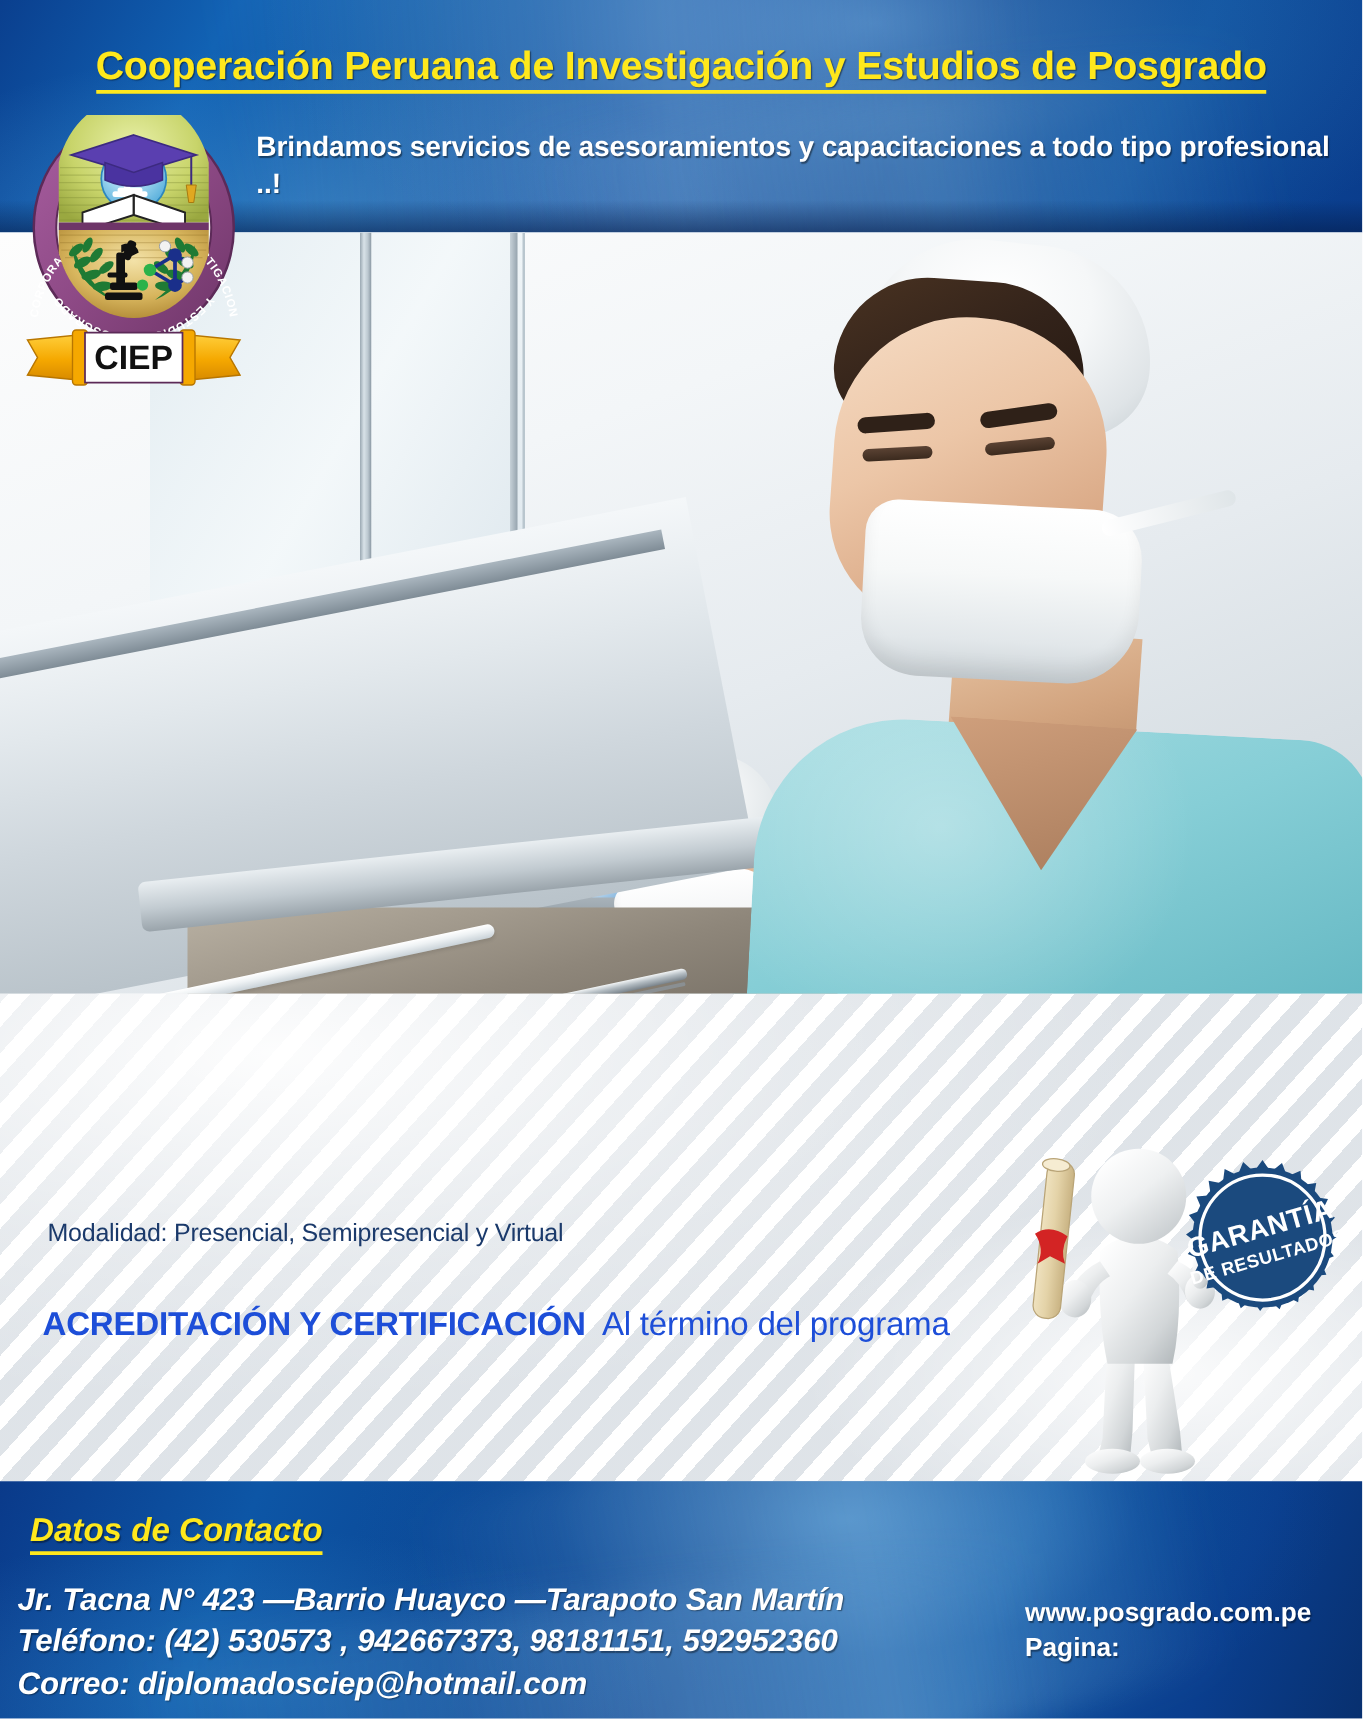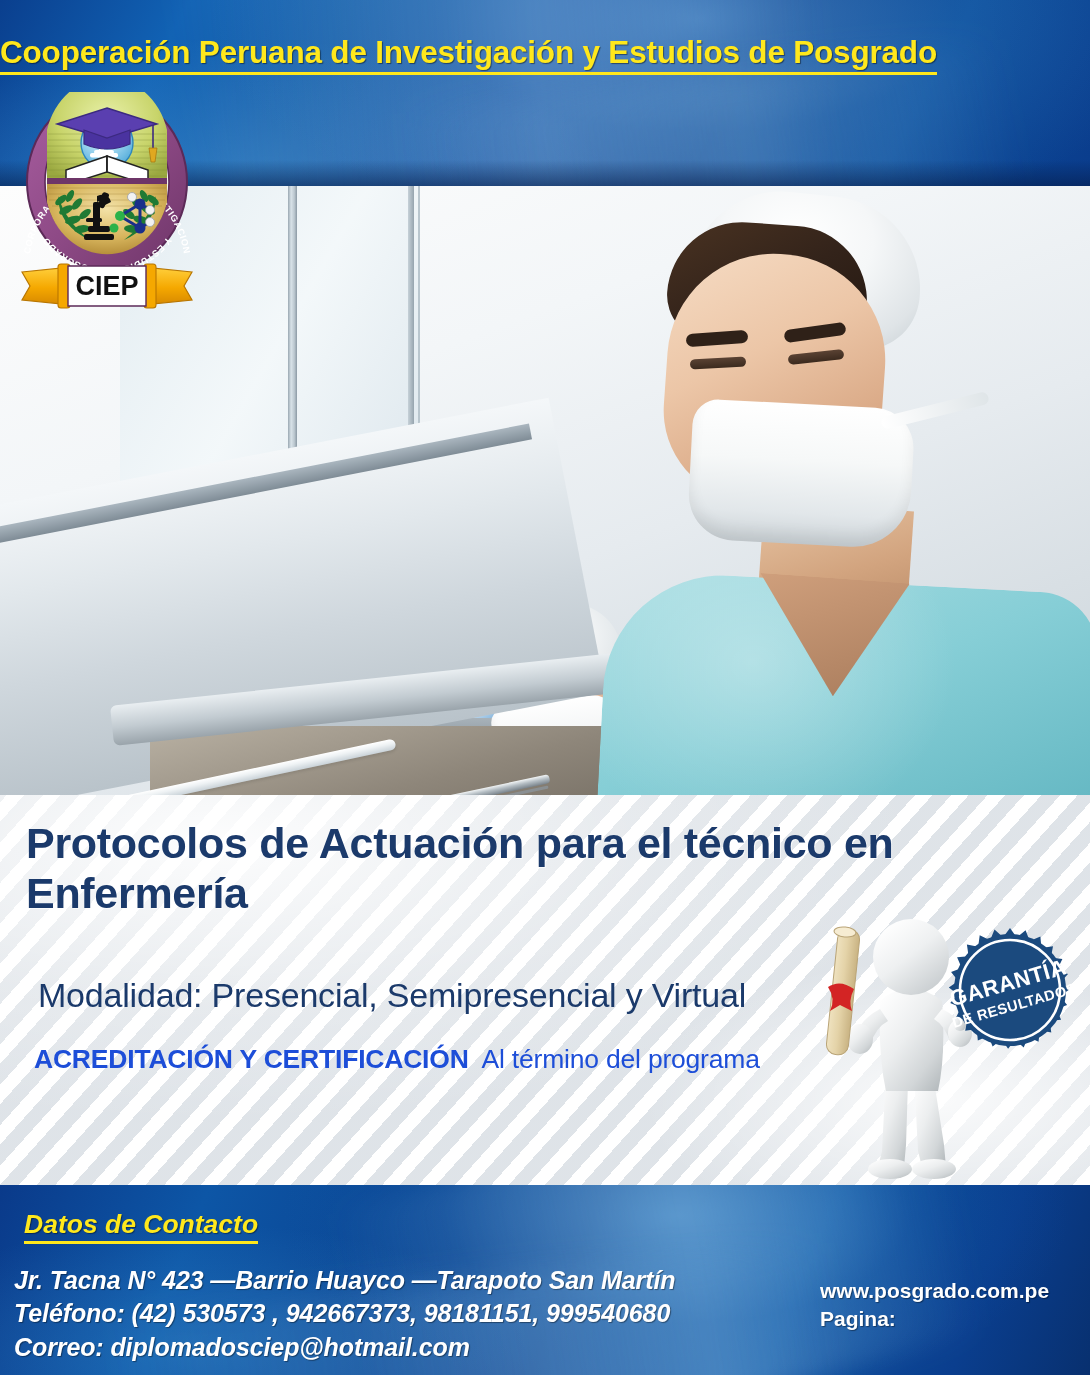--- a/index.html
+++ b/index.html
@@ -50,21 +50,21 @@
   .hdr-dark-bottom {
     position: absolute;
     left: 0; bottom: 0; width: 1090px; height: 26px;
     background: linear-gradient(to bottom, rgba(4,28,72,0) 0%, rgba(4,26,70,0.55) 100%);
   }
 
   .org-title {
     position: absolute;
     left: 0; top: 34px;
     width: 1090px;
-    text-align: left;
+    text-align: center;
     color: #ffe81c;
     font-size: 31.5px;
     font-weight: bold;
     letter-spacing: -0.2px;
     white-space: nowrap;
     text-shadow: 1px 1px 1px rgba(0,0,0,0.45);
   }
   .org-title span.ul {
     border-bottom: 3px solid #ffe81c;
     padding-bottom: 2px;
@@ -316,21 +316,21 @@
     font-weight: bold;
     line-height: 1.17;
     letter-spacing: -0.3px;
     text-shadow: 1px 1px 0 rgba(255,255,255,0.7);
   }
 
   .modalidad {
     position: absolute;
     left: 38px; top: 181px;
     color: #1b3a6b;
-    font-size: 34px;
+    font-size: 20px;
     font-weight: normal;
     letter-spacing: -0.2px;
   }
 
   .acred {
     position: absolute;
     left: 34px; top: 247px;
     width: 770px;
     color: #1d4ed8;
     font-size: 26.5px;
@@ -431,20 +431,21 @@
 
 <div id="flyer">
 
   <div class="header">
     <div class="hdr-sheen-a"></div>
     <div class="hdr-sheen-b"></div>
     <div class="hdr-dark-bottom"></div>
 
     <div class="org-title"><span class="ul">Cooperación Peruana  de Investigación y Estudios de Posgrado</span></div>
 
+    <div class="tagline">Brindamos servicios de asesoramientos y capacitaciones a todo tipo profesional ..!</div>
   </div>
 
   <div class="logo">
     <svg viewBox="0 0 186 226" width="186" height="226">
       <defs>
         <radialGradient id="gShieldTop" cx="50%" cy="40%" r="70%">
           <stop offset="0%" stop-color="#e8f0a8"></stop>
           <stop offset="60%" stop-color="#c8d46a"></stop>
           <stop offset="100%" stop-color="#9aa840"></stop>
         </radialGradient>
@@ -633,21 +634,20 @@
     <div class="hand-a"></div>
 
     <div class="ph-bar" style="left:-20px; top:596px; width:420px; transform:rotate(-12deg);"></div>
 
   </div>
 
   <div class="body-sec">
     <div class="body-stripes"></div>
     <div class="body-shade"></div>
 
-    <div class="course-title">Protocolos de Actuación para el técnico en Enfermería</div>
 
     <div class="modalidad">Modalidad: Presencial, Semipresencial y Virtual</div>
 
     <div class="acred"><b>ACREDITACIÓN Y CERTIFICACIÓN</b>&nbsp; <span class="lite">Al término del programa</span></div>
 
   </div>
 
   <div class="mannequin">
     <svg viewBox="0 0 180 280" width="180" height="280">
       <defs>
@@ -709,21 +709,21 @@
   </div>
 
   <div class="footer">
     <div class="ftr-sheen-a"></div>
     <div class="ftr-sheen-b"></div>
 
     <div class="datos-head"><span class="ul">Datos de Contacto</span></div>
 
     <div class="contact-lines">
       <div>Jr. Tacna N° 423 —Barrio Huayco —Tarapoto San Martín</div>
-      <div>Teléfono: (42) 530573 , 942667373, 98181151, 999540680</div>
+      <div>Teléfono: (42) 530573 , 942667373, 98181151, 592952360</div>
       <div>Correo: diplomadosciep@hotmail.com</div>
     </div>
 
     <div class="web-block">
       <div>www.posgrado.com.pe</div>
       <div>Pagina:</div>
     </div>
   </div>
 
 </div>

